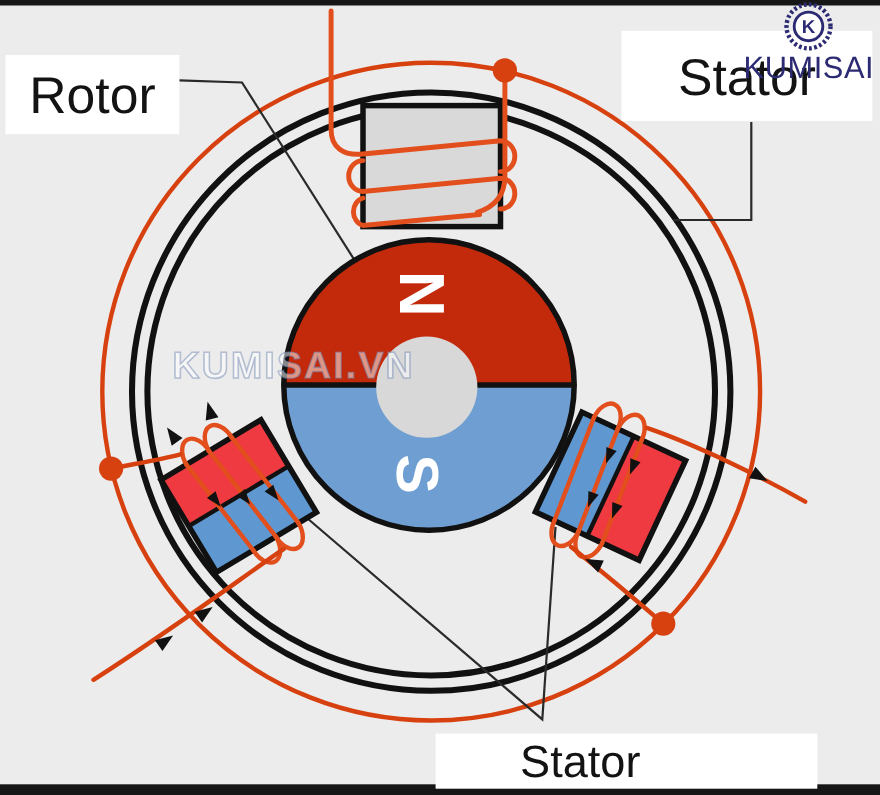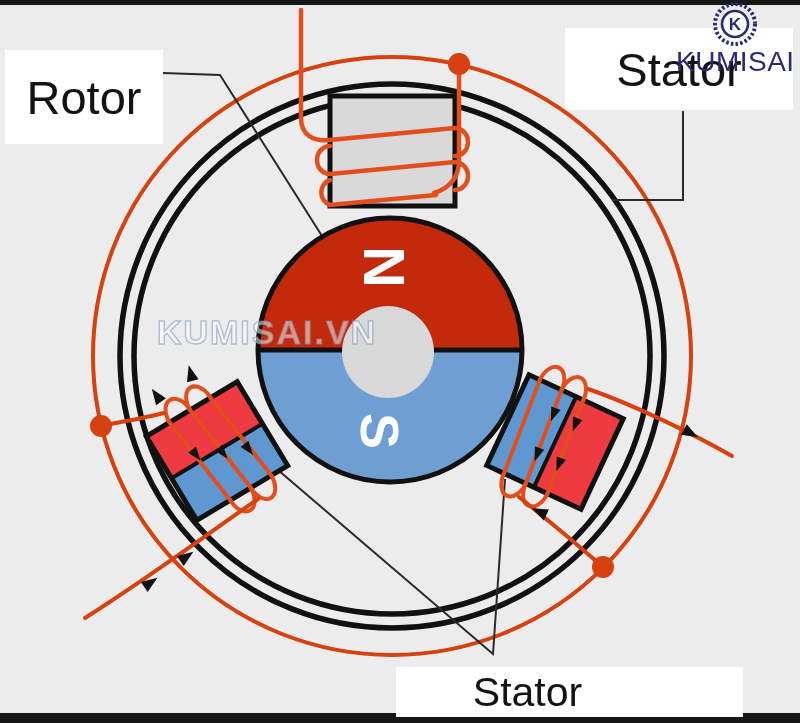--- a/index.html
+++ b/index.html
@@ -6,21 +6,21 @@
   .stage{
     position:relative;width:800px;height:723px;overflow:hidden;
     background:#ececec;font-family:"Liberation Sans",sans-serif;
   }
   .diagram-svg{position:absolute;left:0;top:0;}
   .label{
     position:absolute;background:#ffffff;color:#131313;
     display:flex;align-items:center;justify-content:center;
     line-height:1;white-space:nowrap;
   }
-  .label--rotor{left:5px;top:50px;width:158px;height:94px;font-size:47px;}
+  .label--rotor{left:5px;top:50px;width:158px;height:72px;font-size:47px;}
   .label--stator-top{left:565px;top:28px;width:228px;height:82px;font-size:47px;}
   .label--stator-bottom{left:396px;top:667px;width:347px;height:50px;font-size:41px;
     box-sizing:border-box;padding-right:84px;}
   .logo{
     position:absolute;left:676px;top:1px;width:118px;text-align:center;color:#2c2a72;
   }
   .logo-mark{display:block;margin:0 auto;}
   .logo-name{font-size:28px;font-weight:normal;letter-spacing:.5px;margin-top:-3px;}
 </style>
 </head>

